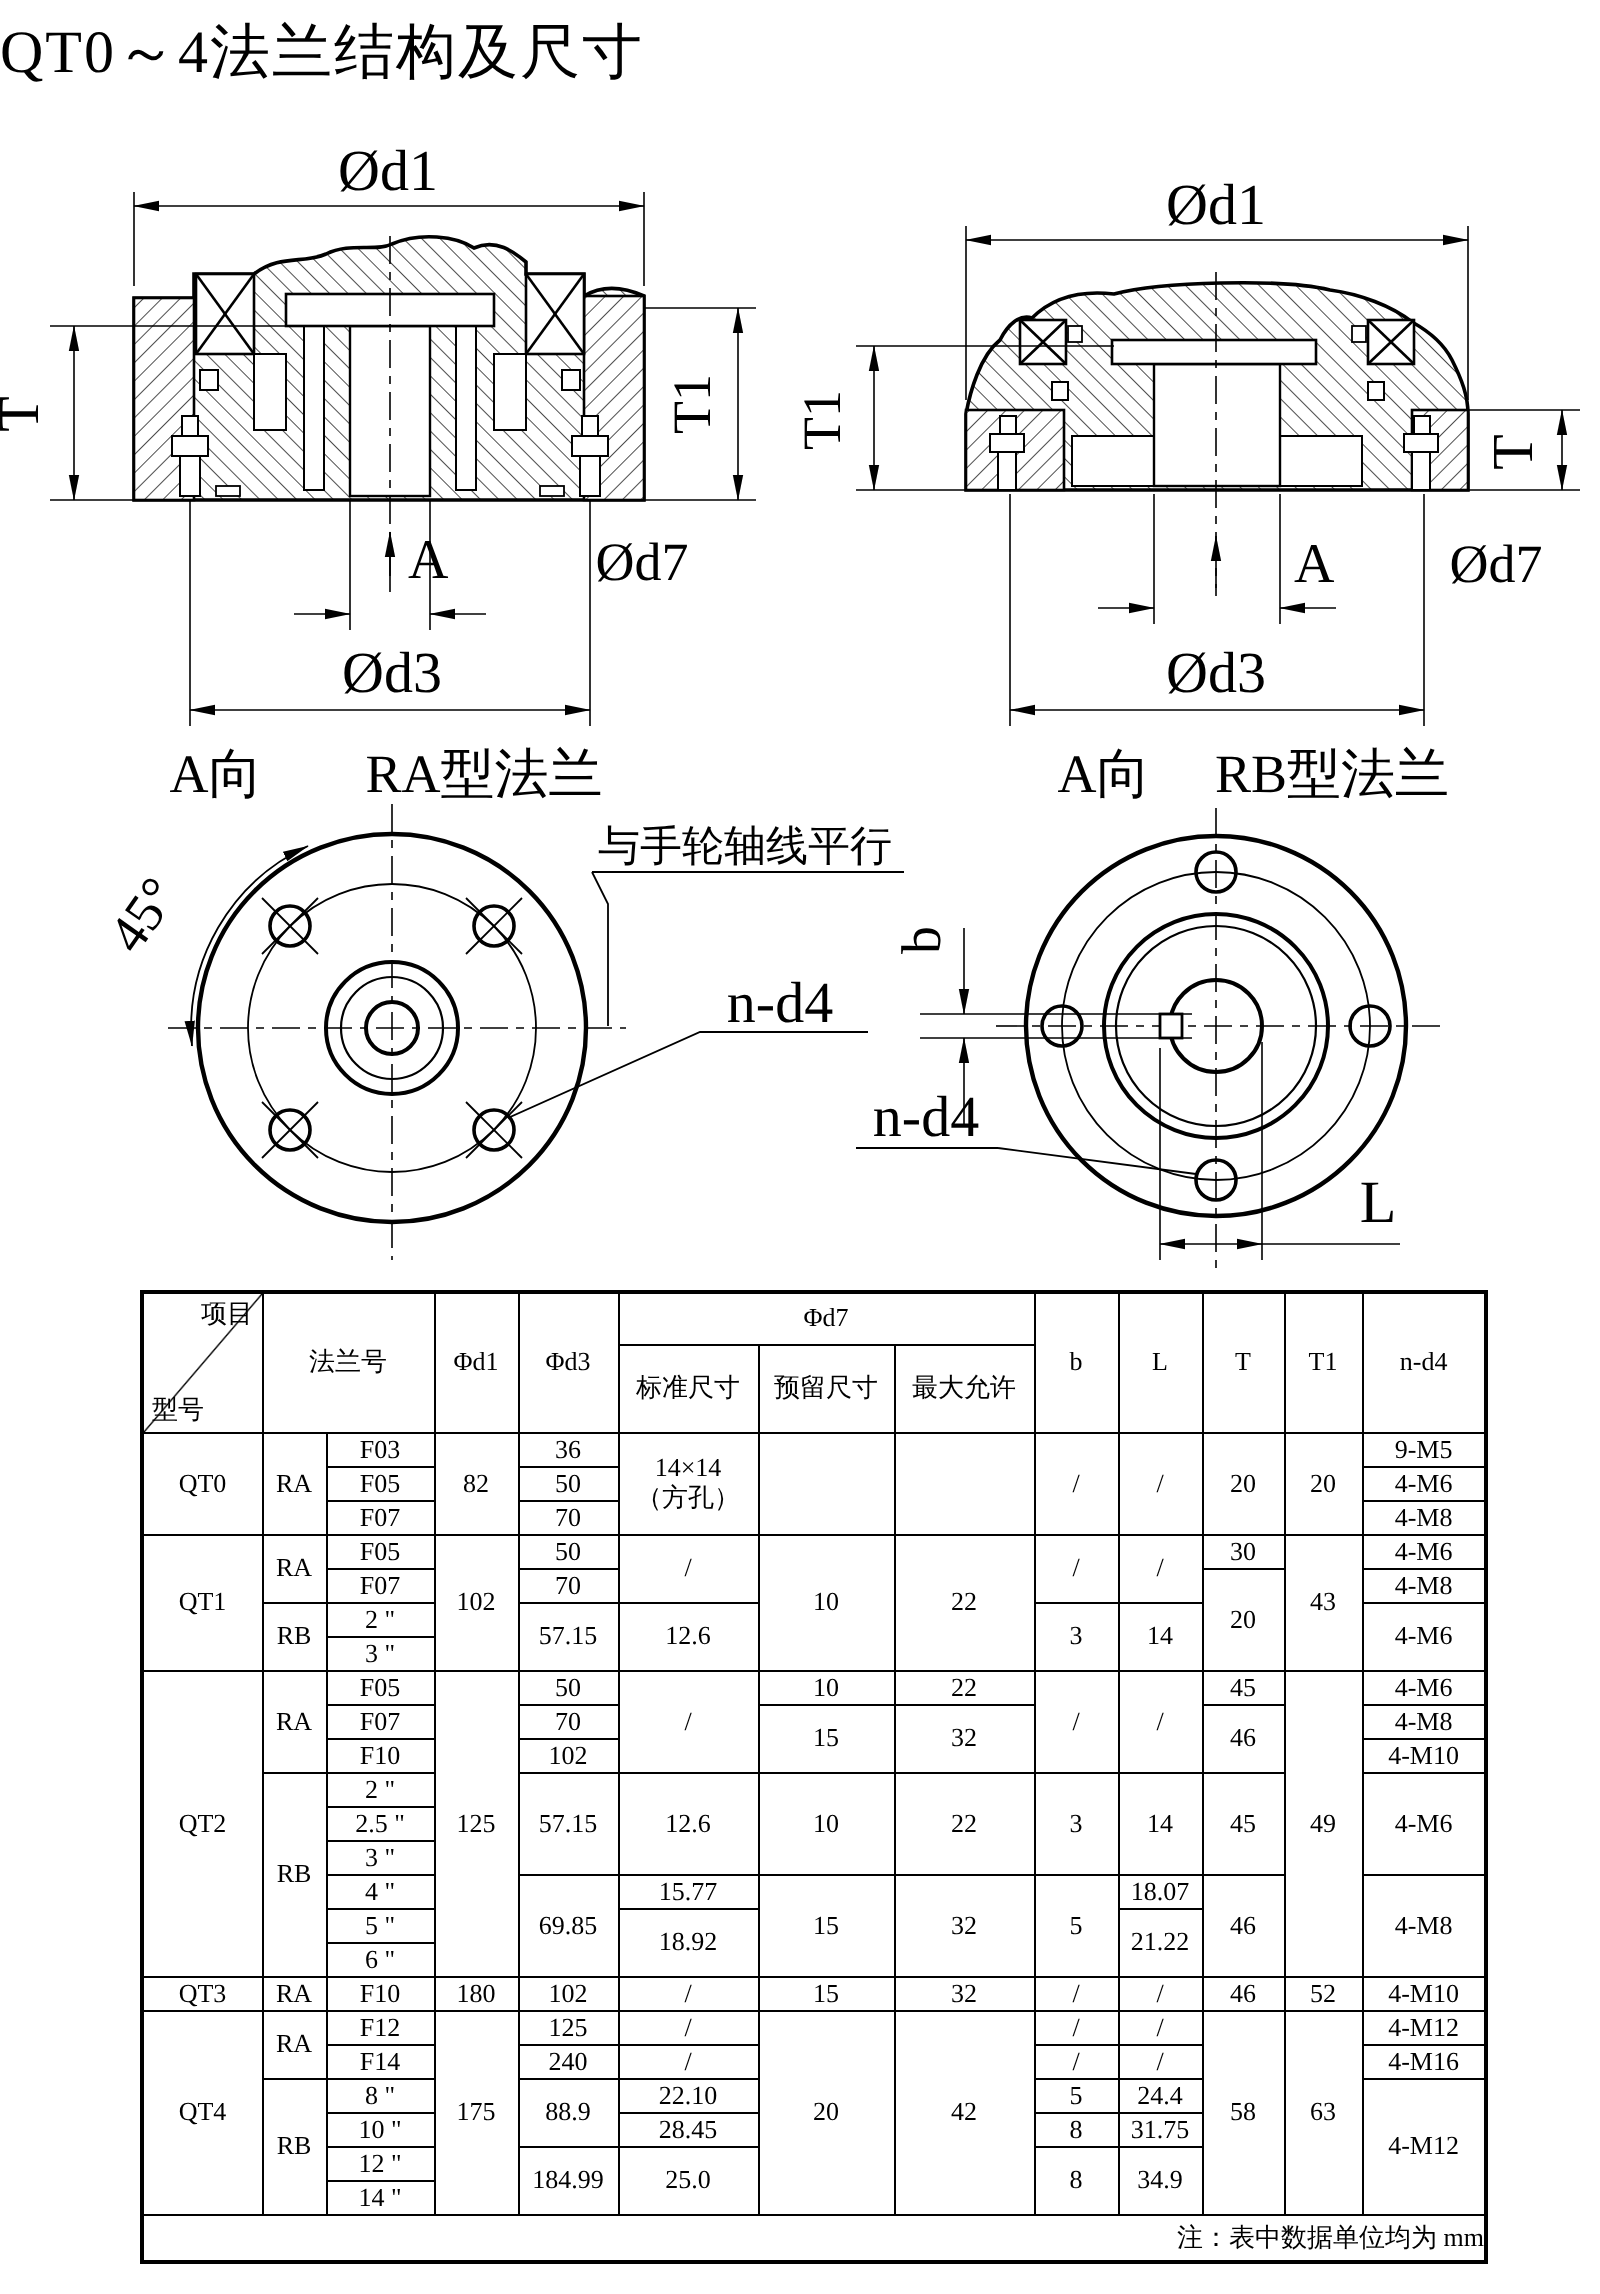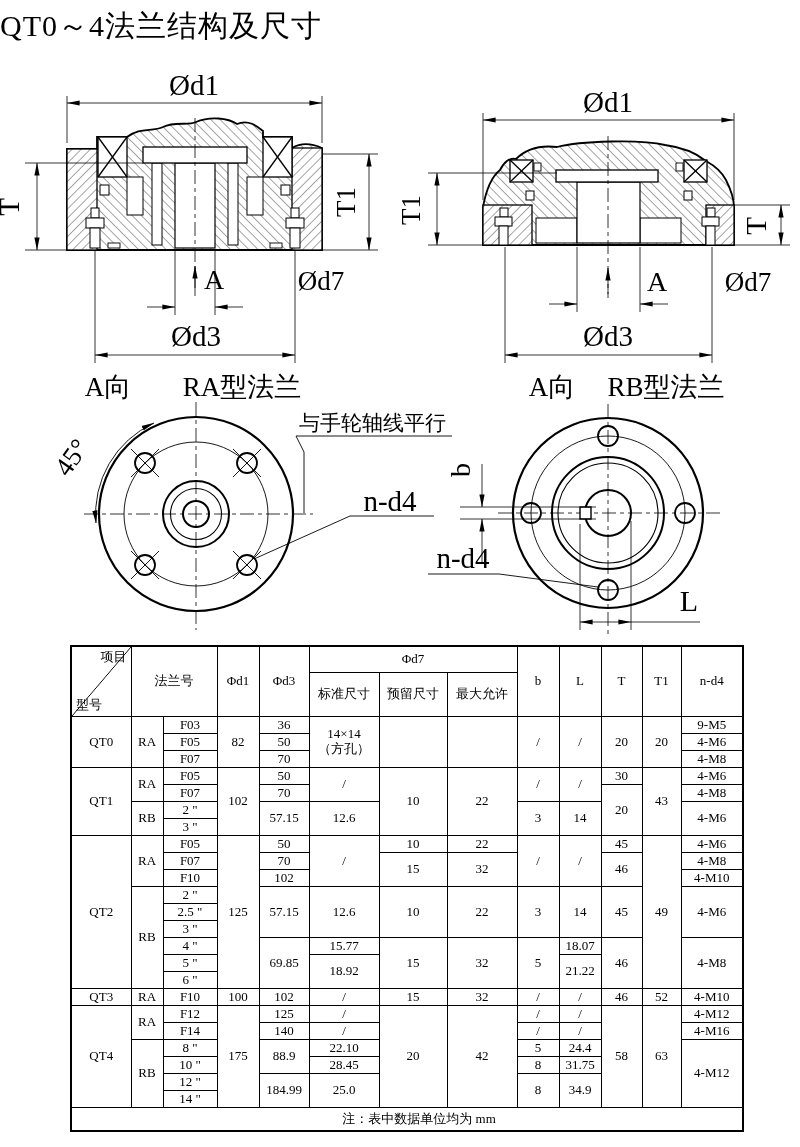--- a/index.html
+++ b/index.html
@@ -10,21 +10,21 @@
   #drawings{position:absolute;top:60px;left:0;}
   svg text{font-family:"Liberation Serif","DejaVu Serif",serif;fill:#000;}
   .tblwrap{position:absolute;top:645px;left:70px;}
   table.spec{border-collapse:collapse;table-layout:fixed;width:674px;border:2px solid #000;
       font-size:13px;}
   table.spec td, table.spec th{border:1px solid #000;text-align:center;vertical-align:middle;
       padding:0;font-weight:normal;white-space:pre-line;overflow:hidden;line-height:1.15;}
   table.spec thead tr.h1 th{height:25px;}
   table.spec thead tr.h2 th{height:43px;}
   table.spec tbody td{height:16px;}
-  table.spec tfoot td{height:22px;text-align:center;padding-left:24px;}
+  table.spec tfoot td{height:22px;text-align:right;padding-left:24px;}
   th.diag{position:relative;padding:0;
       background:linear-gradient(to bottom right,transparent 0,transparent calc(50% - 0.7px),#000 50%,transparent calc(50% + 0.7px),transparent 100%);}
   th.diag .tr{position:absolute;top:3px;right:4px;}
   th.diag .bl{position:absolute;bottom:3px;left:4px;margin-top:36px;}
 </style>
 </head>
 <body>
 
 <div class="page-title">QT0～4法兰结构及尺寸</div>
 
@@ -424,21 +424,21 @@
           <td rowspan="2">18.92</td>
           <td rowspan="2">21.22</td>
         </tr>
         <tr>
           <td>6 "</td>
         </tr>
         <tr>
           <td>QT3</td>
           <td>RA</td>
           <td>F10</td>
-          <td>100</td>
+          <td>180</td>
           <td>102</td>
           <td>/</td>
           <td>15</td>
           <td>32</td>
           <td>/</td>
           <td>/</td>
           <td>46</td>
           <td>52</td>
           <td>4-M10</td>
         </tr>
@@ -452,21 +452,21 @@
           <td rowspan="6">20</td>
           <td rowspan="6">42</td>
           <td>/</td>
           <td>/</td>
           <td rowspan="6">58</td>
           <td rowspan="6">63</td>
           <td>4-M12</td>
         </tr>
         <tr>
           <td>F14</td>
-          <td>140</td>
+          <td>240</td>
           <td>/</td>
           <td>/</td>
           <td>/</td>
           <td>4-M16</td>
         </tr>
         <tr>
           <td rowspan="4">RB</td>
           <td>8 "</td>
           <td rowspan="2">88.9</td>
           <td>22.10</td>

